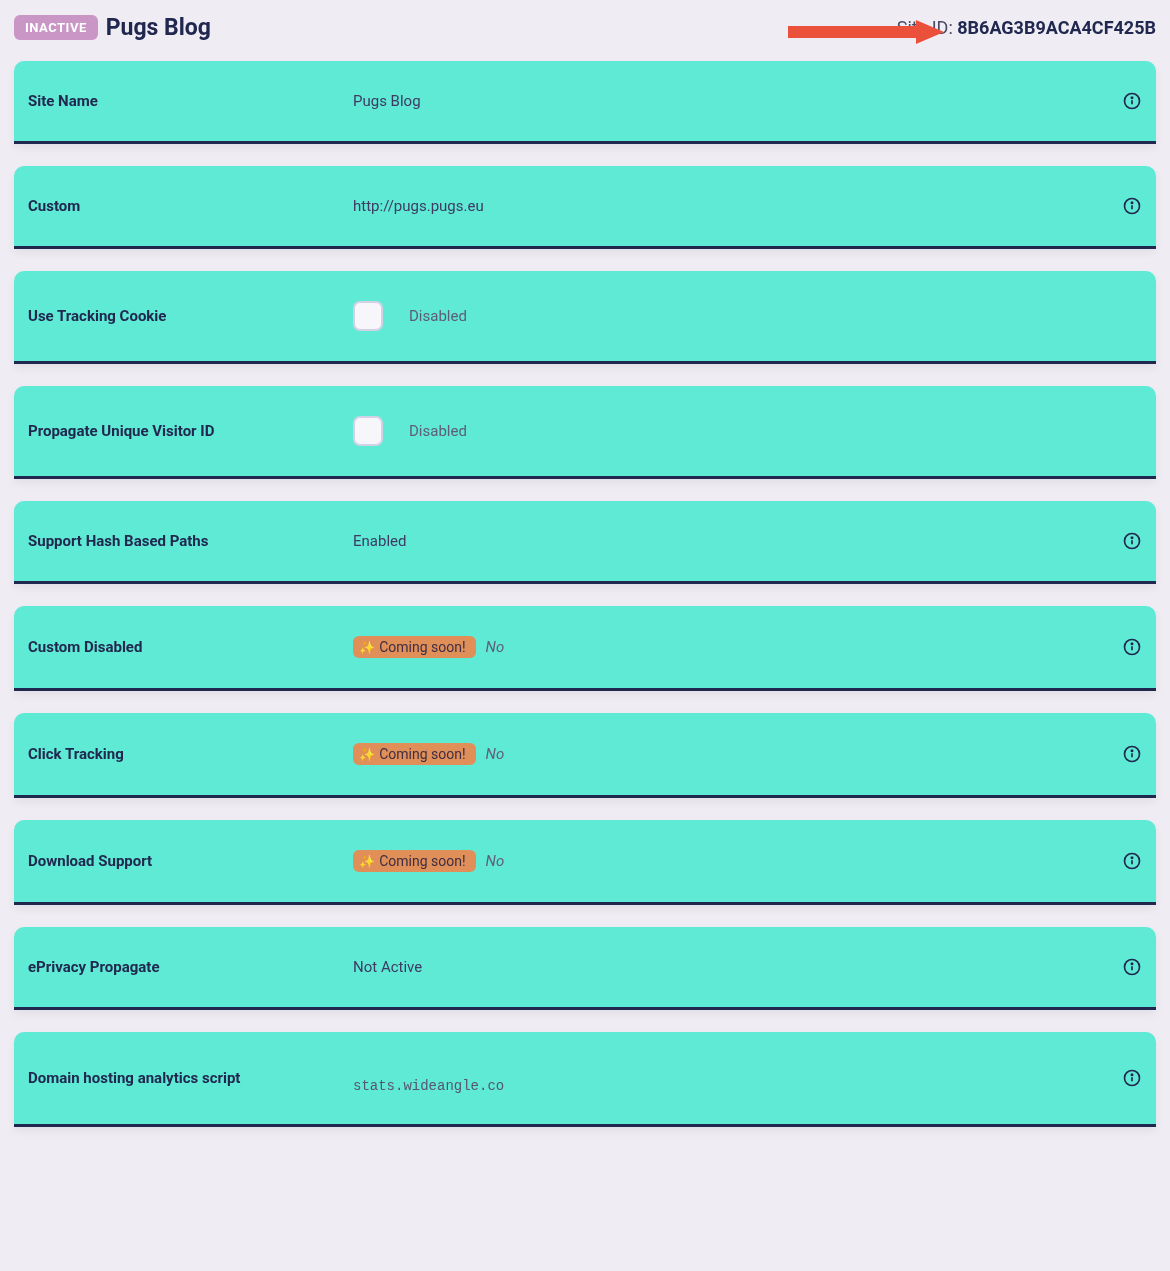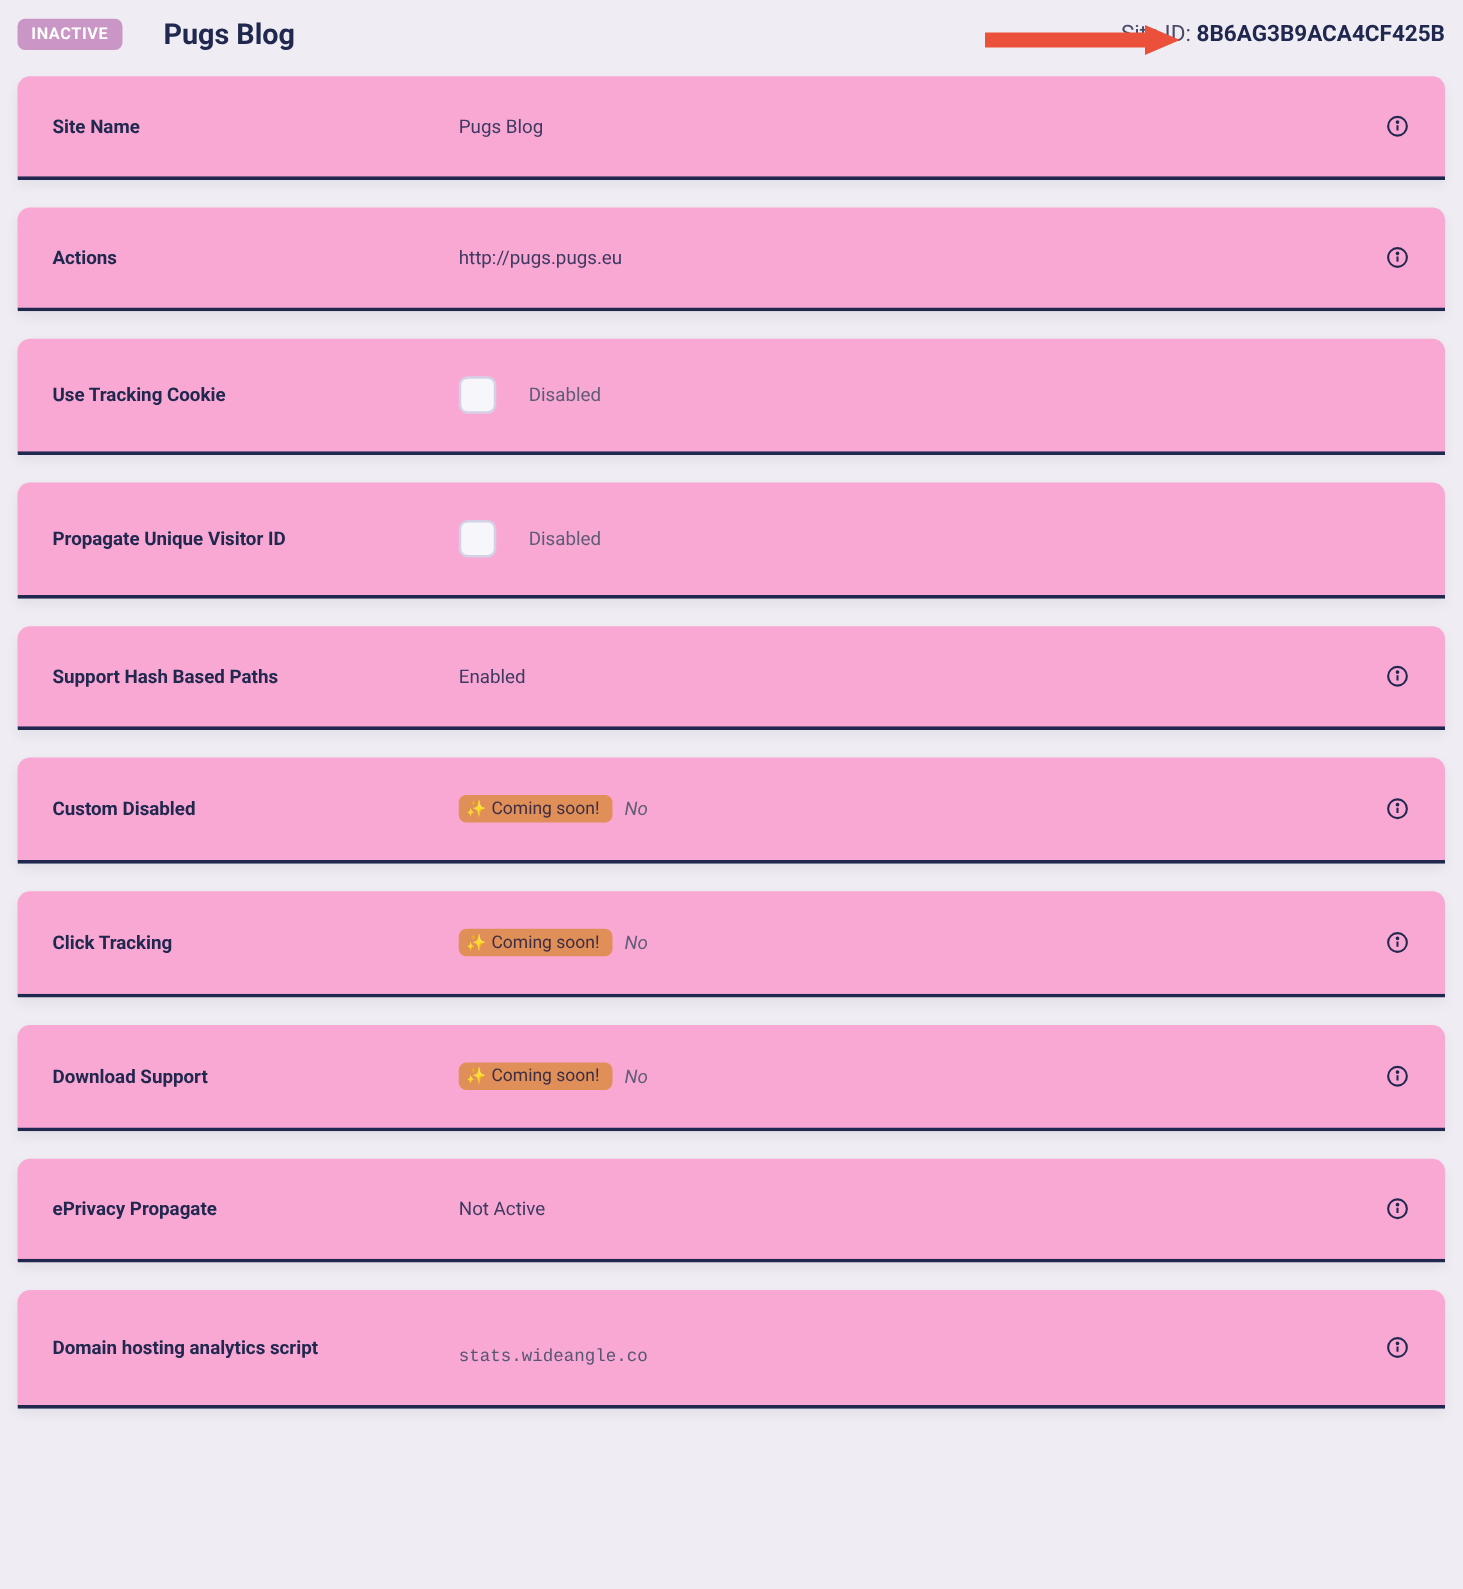--- a/index.html
+++ b/index.html
@@ -17,21 +17,21 @@
   position: relative;
 }
 .badge {
   background: #c996c5;
   color: #fff;
   font-weight: 700;
   font-size: 13px;
   padding: 5px 11px;
   border-radius: 6px;
   letter-spacing: 0.5px;
-  margin-right: 33px;
+  margin-right: 8px;
 }
 .page-title {
   font-size: 23px;
   font-weight: 700;
   color: #21284f;
 }
 .site-id-wrap {
   margin-left: auto;
   font-size: 18px;
   color: #4a4a68;
@@ -40,26 +40,26 @@
   font-weight: 700;
   color: #21284f;
 }
 .arrow {
   position: absolute;
   right: 210px;
   top: 4px;
 }
 .arrow svg { display: block; }
 .card {
-  background: #f9a8d4;
+  background: #5eead4;
   border-radius: 10px 10px 0 0;
   border-bottom: 3px solid #21284f;
   margin-bottom: 22px;
   box-shadow: 0 4px 10px rgba(0,0,0,0.06);
-  padding: 30px 28px;
+  padding: 30px 14px;
   display: flex;
   align-items: center;
 }
 .card-label {
   width: 325px;
   font-size: 15px;
   font-weight: 700;
   color: #21284f;
   flex-shrink: 0;
 }
@@ -138,21 +138,21 @@
   <div class="info-icon">
     <svg viewBox="0 0 24 24" width="20" height="20" fill="none" stroke="#21284f" stroke-width="2">
         <circle cx="12" cy="12" r="9"></circle>
         <circle cx="12" cy="8" r="0.8" fill="#21284f"></circle>
         <line x1="12" y1="11" x2="12" y2="16"></line>
       </svg>
   </div>
 </div>
 
 <div class="card">
-  <div class="card-label">Actions</div>
+  <div class="card-label">Custom</div>
   <div class="card-value">http://pugs.pugs.eu</div>
   <div class="info-icon">
     <svg viewBox="0 0 24 24" width="20" height="20" fill="none" stroke="#21284f" stroke-width="2">
         <circle cx="12" cy="12" r="9"></circle>
         <circle cx="12" cy="8" r="0.8" fill="#21284f"></circle>
         <line x1="12" y1="11" x2="12" y2="16"></line>
       </svg>
   </div>
 </div>
 

